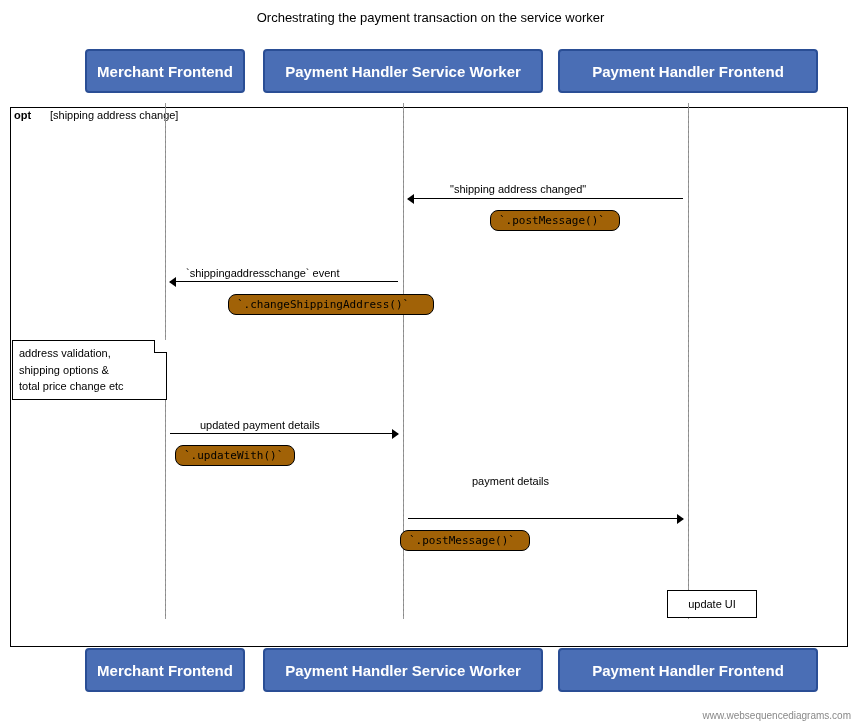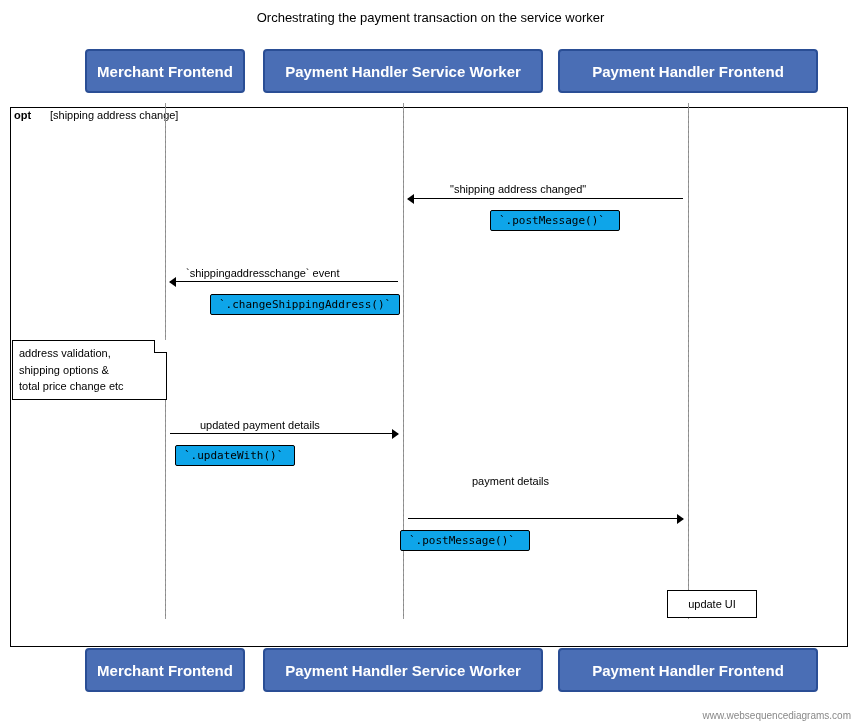--- a/index.html
+++ b/index.html
@@ -97,26 +97,26 @@
       width: 12px;
       height: 12px;
       background: #fff;
       border-bottom: 1px solid #000;
       border-left: 1px solid #000;
     }
     
     .call-box {
       position: absolute;
       border: 1px solid #000;
-      background: #0ea5e9;
+      background: #a16207;
       padding: 3px 8px;
       font-size: 11px;
       font-family: monospace;
       color: #000;
-      border-radius: 2px;
+      border-radius: 8px;
     }
     .watermark {
       position: absolute;
       bottom: 6px;
       right: 10px;
       font-size: 10px;
       color: #888;
     }
   </style>
 </head>
@@ -162,21 +162,21 @@
 
   <div style="position:absolute; top:281px; left:170px; width:228px; height:1px; background:#000;">
     <div style="position:absolute; left:-1px; top:-4px; 
                 border-top:5px solid transparent; border-bottom:5px solid transparent; 
                 border-right:7px solid #000;"></div>
   </div>
   <div class="arrow-label" style="left:186px; top:267px;">
     <span>`shippingaddresschange` event</span>
   </div>
 
-  <div class="call-box" style="left:210px; top:294px; width:190px;">
+  <div class="call-box" style="left:228px; top:294px; width:206px;">
     <span>`.changeShippingAddress()`</span>
   </div>
 
   <div class="note-box-dogear" style="left:12px; top:340px; width:155px; line-height:1.5;">
     <span>address validation,<br>shipping options &amp;<br>total price change etc</span>
   </div>
 
   <div style="position:absolute; top:433px; left:170px; width:228px; height:1px; background:#000;">
     <div style="position:absolute; right:-1px; top:-4px; 
                 border-top:5px solid transparent; border-bottom:5px solid transparent; 

